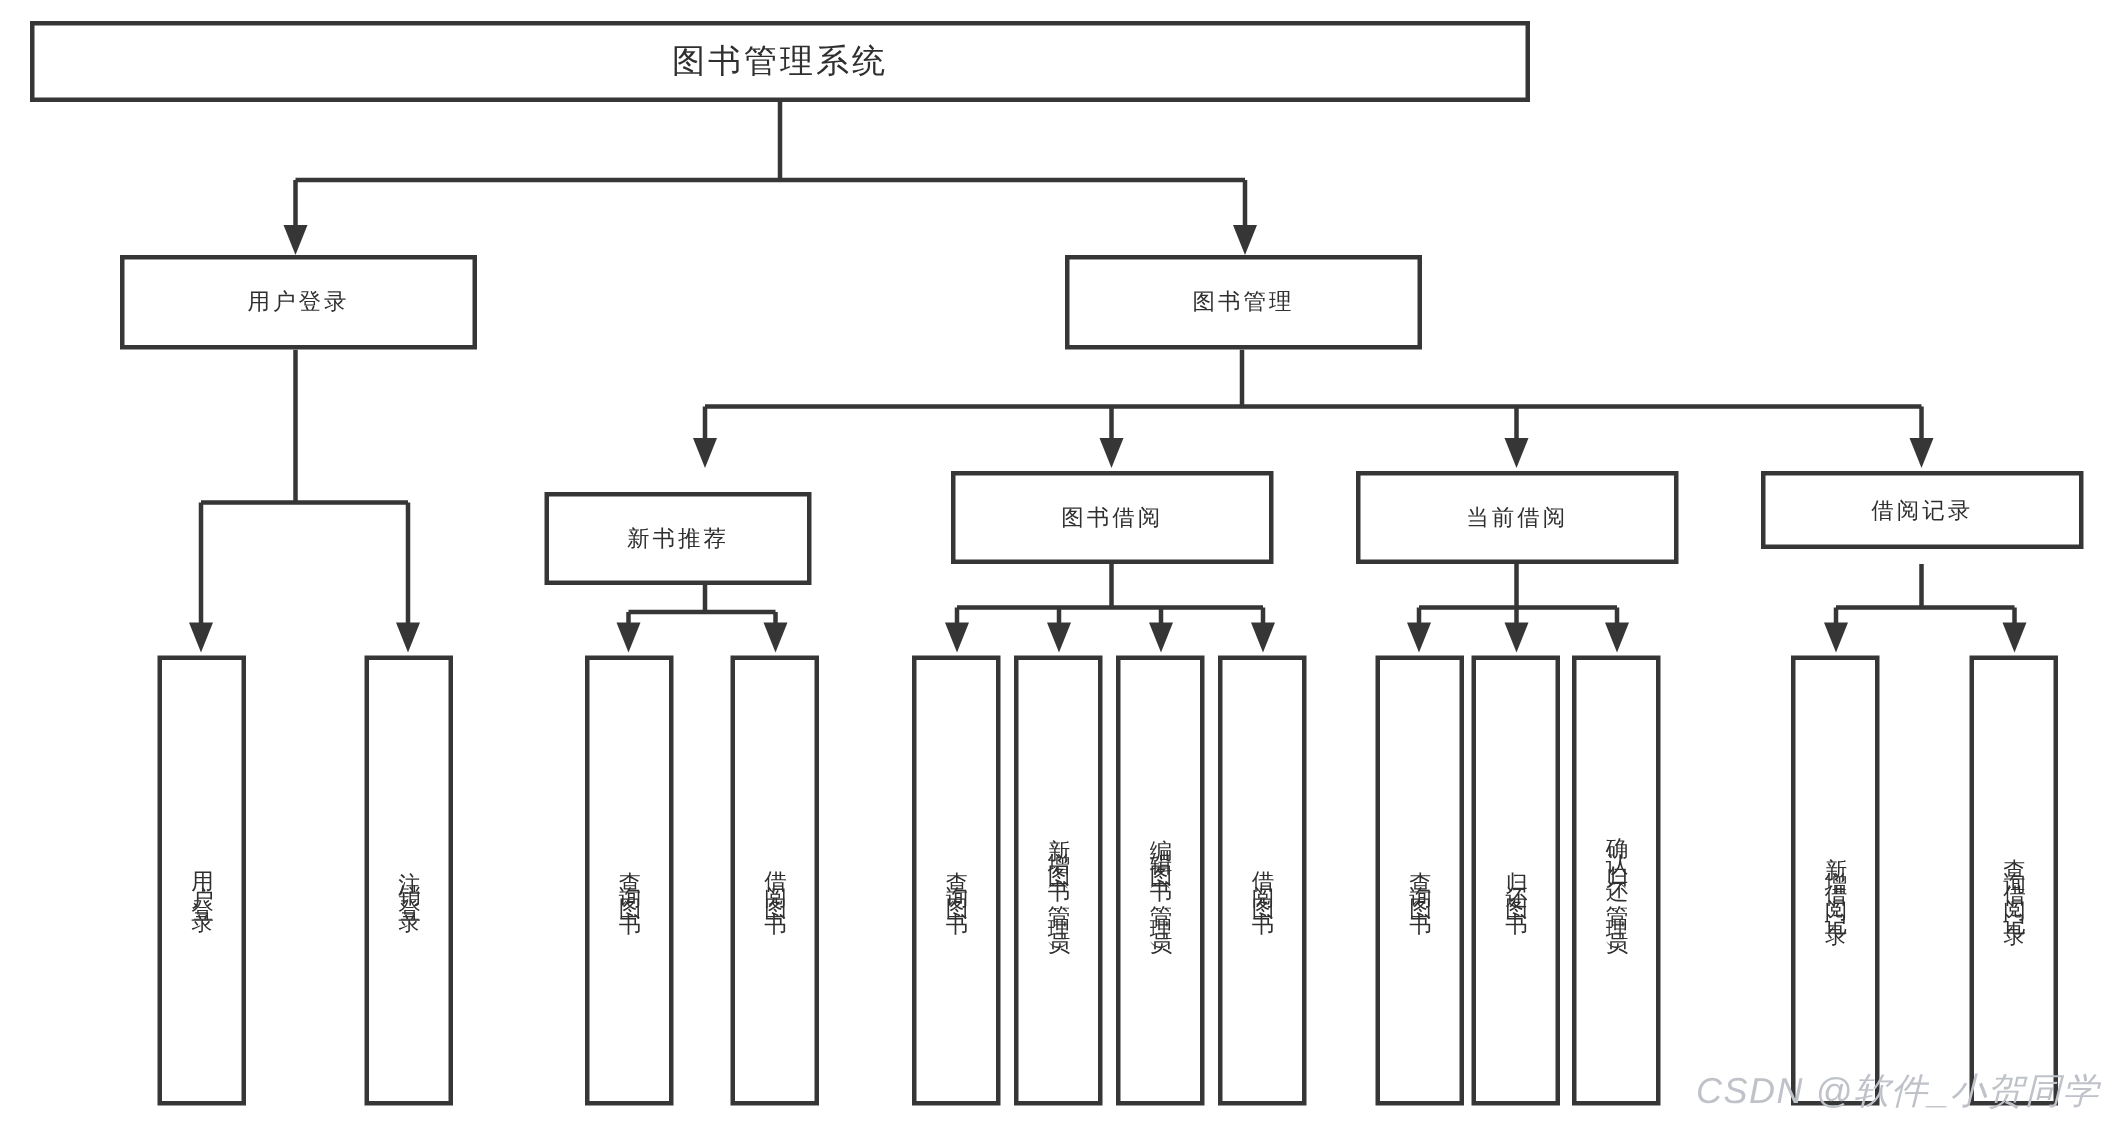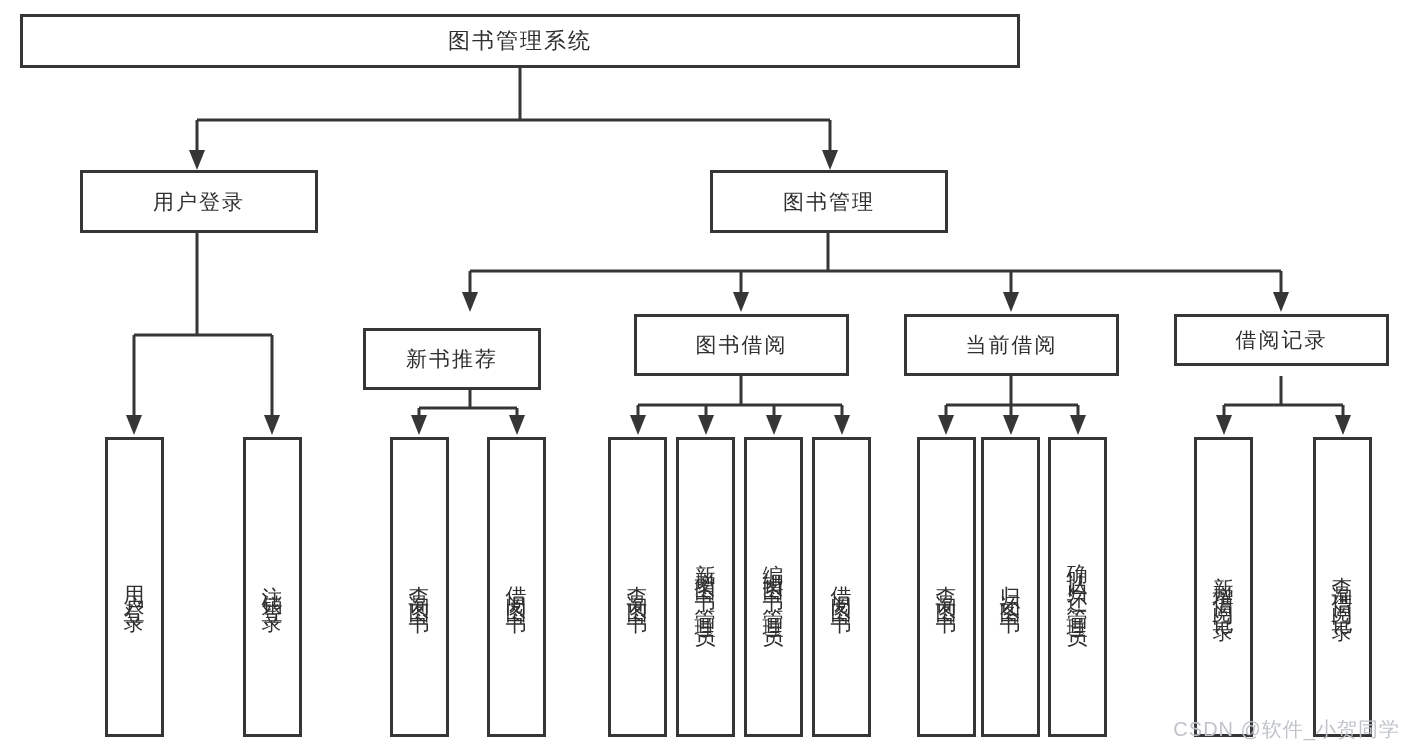--- a/index.html
+++ b/index.html
@@ -19,39 +19,40 @@
     pointer-events: none;
   }
   .shaft { fill: none; stroke: var(--line, #363636); stroke-width: 3; }
   .ah    { fill: var(--line, #363636); stroke: none; }
   .box {
     position: absolute;
     border: 3px solid var(--line, #363636);
     background: #ffffff;
     display: flex; align-items: center; justify-content: center;
     color: var(--text, #2f2f2f);
-    font-size: 21px;
+    font-size: 15px;
     letter-spacing: 2px;
   }
   .box.root { font-size: 22px; }
   .box.leaf { top: 437px; height: 300px; width: 59px; letter-spacing: 0; }
   .vtext {
     writing-mode: vertical-rl;
     text-orientation: mixed;
     letter-spacing: 9px;
     line-height: 1;
     white-space: nowrap;
   }
   .watermark {
     position: absolute;
     right: 5px; bottom: 4px;
-    font-size: 20px;
+    font-size: 24px;
     color: var(--watermark, #bfc3c9);
     letter-spacing: 1px;
     z-index: 5;
+    font-style: italic;
   }
 </style>
 </head>
 <body>
 
 <div class="canvas">
 
   <svg class="connectors" viewBox="0 0 1405 747" aria-hidden="true">
     <path class="shaft" d="
       M520 68 V120 M197 120 H830 M197 120 V158 M830 120 V158

